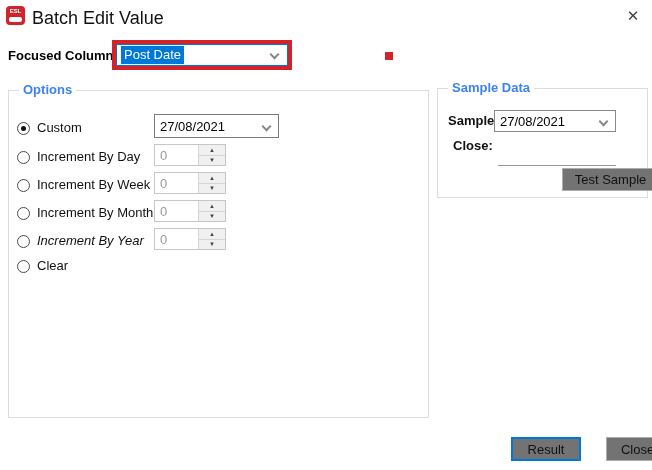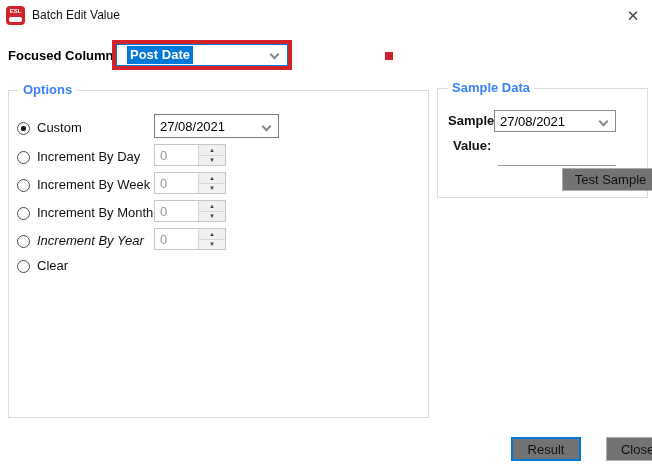--- a/index.html
+++ b/index.html
@@ -4,31 +4,31 @@
 <style>
   * { margin:0; padding:0; box-sizing:border-box; }
   html,body { width:652px; height:470px; background:#fff; overflow:hidden; }
   body { font-family:"Liberation Sans","DejaVu Sans",sans-serif; font-size:13px; color:#000; position:relative; }
 
   
   .titlebar { position:absolute; left:0; top:0; width:652px; height:30px; background:#fff; }
   .app-icon { position:absolute; left:6px; top:6px; width:19px; height:19px; background:#d2222a; border-radius:4px; }
   .app-icon .band { position:absolute; left:3px; bottom:3px; width:13px; height:5px; background:#fff; border-radius:2px; }
   .app-icon .glyph { position:absolute; left:0; top:2px; width:100%; text-align:center; font-size:6px; font-weight:bold; color:#fff; line-height:7px; }
-  .title-text { position:absolute; left:32px; top:8px; font-size:12px; color:#111; }
+  .title-text { position:absolute; left:32px; top:8px; font-size:18px; color:#111; }
   .close-btn { position:absolute; right:9px; top:6px; width:20px; height:20px; display:flex; align-items:center; justify-content:center; font-size:15px; color:#444; cursor:pointer; }
 
   .speck-topleft { position:absolute; left:1px; top:0; width:5px; height:4px; background:#d2222a; }
   .speck-mid { position:absolute; left:385px; top:52px; width:8px; height:8px; background:#d2222a; }
 
   
   .fc-label { position:absolute; left:8px; top:48px; font-weight:bold; }
   .fc-redbox { position:absolute; left:112px; top:40px; width:180px; height:30px; border:4px solid #d2222a; background:#fff; }
   .fc-combo { width:100%; height:100%; border:1px solid #0078d7; background:#fff; position:relative; display:flex; align-items:center; }
-  .fc-value { display:inline-block; background:#0078d7; color:#fff; font-weight:bold; padding:1px 3px 2px 3px; margin-left:10px; }
+  .fc-value { display:inline-block; background:#0078d7; color:#fff; font-weight:normal; padding:1px 3px 2px 3px; margin-left:4px; }
 
   .chev { width:7px; height:7px; border-right:2px solid #888; border-bottom:2px solid #888; transform:rotate(45deg); position:absolute; }
   .fc-combo .chev { right:9px; top:6px; }
 
   
   .groupbox { position:absolute; border:1px solid #dcdcdc; background:#fff; }
   .groupbox .legend { position:absolute; top:-9px; left:10px; background:#fff; padding:0 4px; font-weight:bold; color:#3b82f6; }
   .gb-options { left:8px; top:90px; width:421px; height:328px; }
   .gb-sample { left:437px; top:88px; width:211px; height:110px;padding-left:38px; }
 
@@ -147,19 +147,19 @@
   </div>
 </div>
 
 <div class="groupbox gb-sample">
   <div class="legend">Sample Data</div>
   <div class="samp-label" style="left:10px; top:24px;">Sample:</div>
   <div class="samp-combo">
     <span>27/08/2021</span>
     <span class="chev"></span>
   </div>
-  <div class="samp-label" style="left:15px; top:49px;">Value:</div>
+  <div class="samp-label" style="left:15px; top:49px;">Close:</div>
   <div class="result-line"></div>
   <div class="btn test-btn">Test Sample</div>
 </div>
 
 <div class="btn exec-btn">Result</div>
 <div class="btn close-btn2">Close</div>
 
 </body></html>

